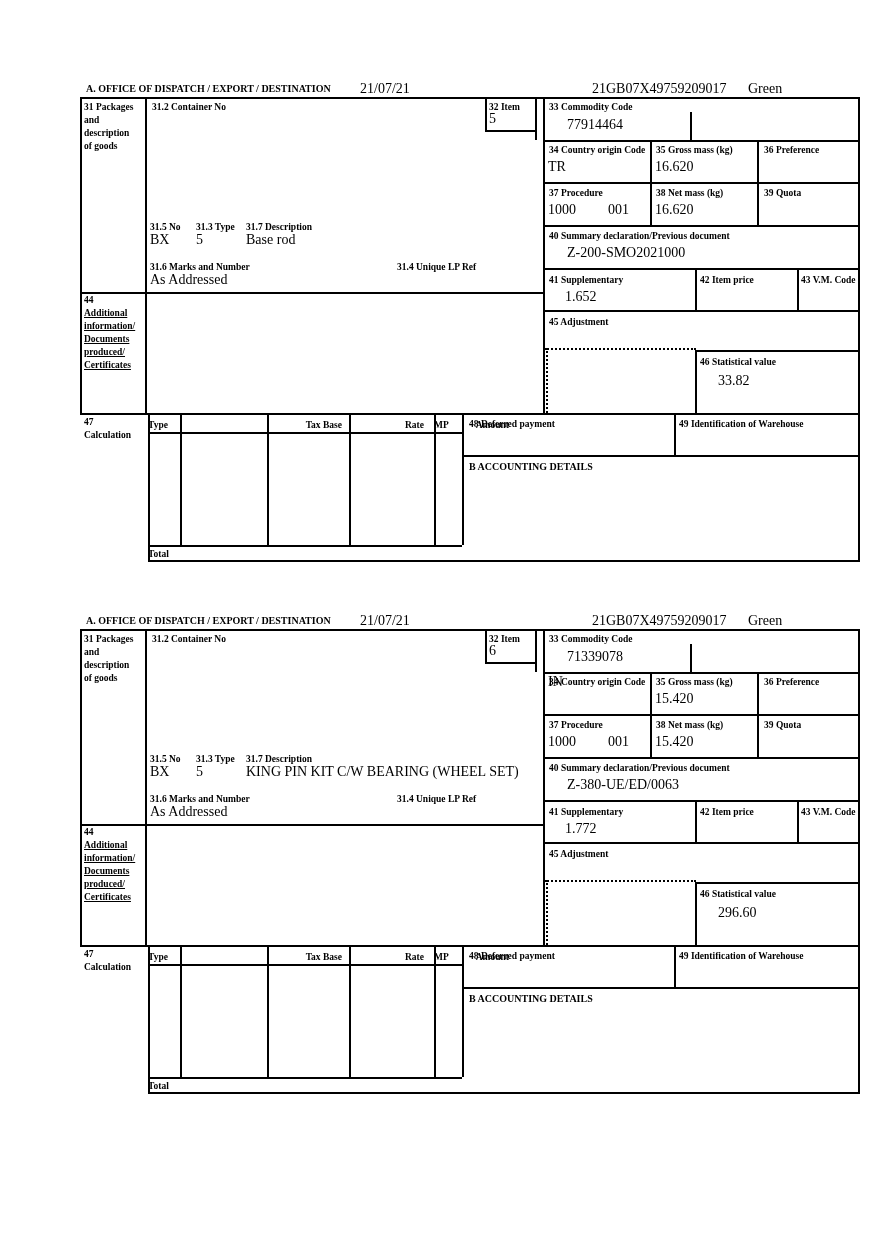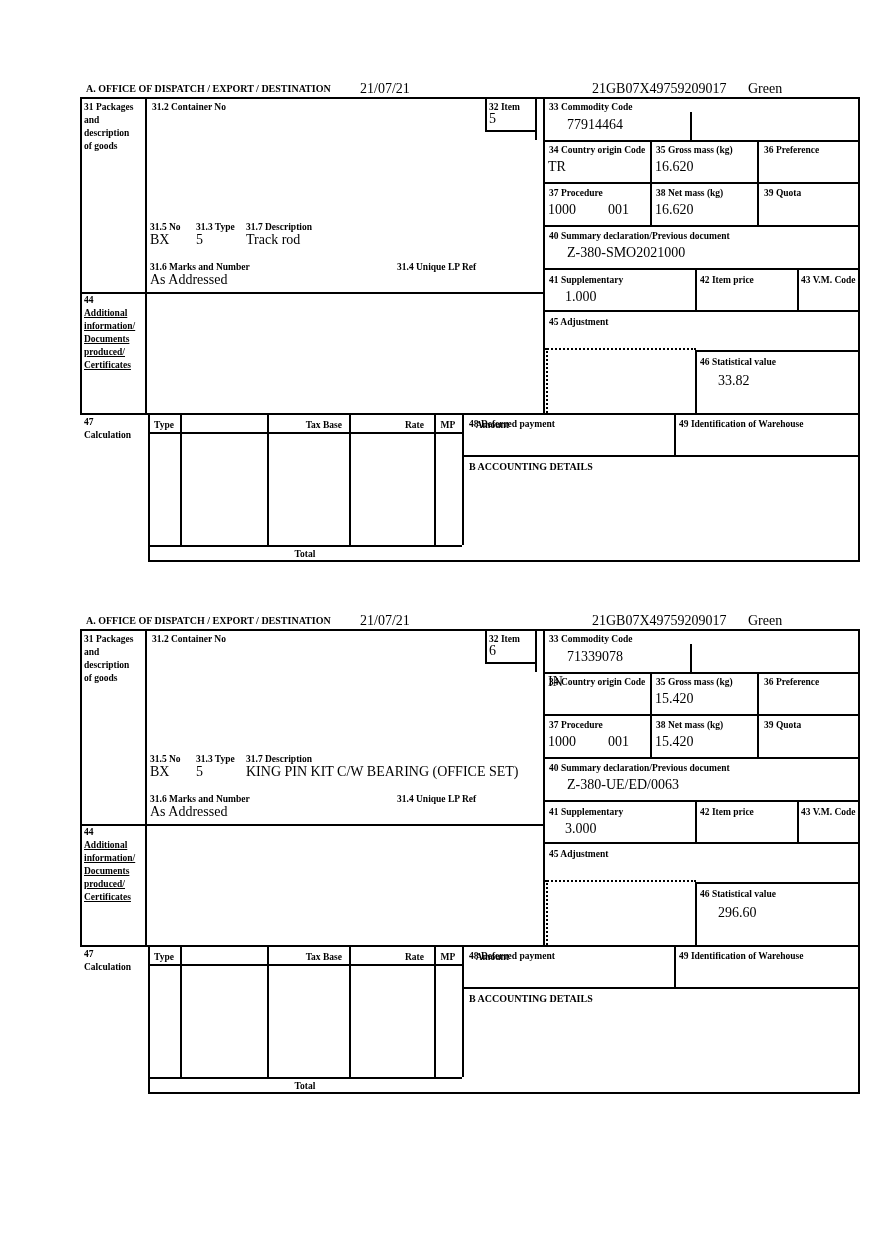--- a/index.html
+++ b/index.html
@@ -7,21 +7,21 @@
         font-family:"Liberation Serif", serif;overflow:hidden;}
   .section{position:absolute;left:80px;width:780px;height:482px;}
   .hl{position:absolute;background:#000;height:2px;}
   .vl{position:absolute;background:#000;width:2px;}
   .dot-h{position:absolute;border-top:2px dotted #000;height:0;}
   .dot-v{position:absolute;border-left:2px dotted #000;width:0;}
   .lab{position:absolute;font-size:9.5px;font-weight:bold;line-height:13px;white-space:pre-line;}
   .val{position:absolute;font-size:14px;line-height:15px;white-space:nowrap;}
   .hdr{position:absolute;font-size:10px;font-weight:bold;white-space:nowrap;}
   .ul{text-decoration:underline;}
-  .ctr{text-align:center;}
+  .ctr{text-align:left;}
   .rgt{text-align:right;}
 </style>
 </head>
 <body>
 
 <div class="page">
 
   <div class="section" id="section-0" style="top:82px">
 
     <div class="hdr" style="left:6px;top:1px">A.  OFFICE OF DISPATCH / EXPORT / DESTINATION</div>
@@ -88,31 +88,31 @@
     <div class="val" style="left:528px;top:120px">001</div>
     <div class="lab" style="left:576px;top:105px">38 Net mass (kg)</div>
     <div class="val" style="left:575px;top:120px">16.620</div>
     <div class="lab" style="left:684px;top:105px">39 Quota</div>
 
     <div class="lab" style="left:70px;top:139px">31.5 No</div>
     <div class="lab" style="left:116px;top:139px">31.3 Type</div>
     <div class="lab" style="left:166px;top:139px">31.7 Description</div>
     <div class="val" style="left:70px;top:150px">BX</div>
     <div class="val" style="left:116px;top:150px">5</div>
-    <div class="val" style="left:166px;top:150px">Track rod</div>
+    <div class="val" style="left:166px;top:150px">Base rod</div>
 
     <div class="lab" style="left:469px;top:148px">40 Summary declaration/Previous document</div>
-    <div class="val" style="left:487px;top:163px">Z-380-SMO2021000</div>
+    <div class="val" style="left:487px;top:163px">Z-200-SMO2021000</div>
 
     <div class="lab" style="left:70px;top:179px">31.6 Marks and Number</div>
     <div class="lab" style="left:317px;top:179px">31.4 Unique LP Ref</div>
     <div class="val" style="left:70px;top:190px">As Addressed</div>
 
     <div class="lab" style="left:469px;top:192px">41 Supplementary</div>
-    <div class="val" style="left:485px;top:207px">1.000</div>
+    <div class="val" style="left:485px;top:207px">1.652</div>
     <div class="lab" style="left:620px;top:192px">42 Item price</div>
     <div class="lab" style="left:721px;top:192px">43 V.M. Code</div>
 
     <div class="lab" style="left:4px;top:212px">44</div>
     <div class="lab ul" style="left:4px;top:225px;width:62px">Additional
 information/
 Documents
 produced/
 Certificates</div>
 
@@ -201,31 +201,31 @@
     <div class="val" style="left:528px;top:120px">001</div>
     <div class="lab" style="left:576px;top:105px">38 Net mass (kg)</div>
     <div class="val" style="left:575px;top:120px">15.420</div>
     <div class="lab" style="left:684px;top:105px">39 Quota</div>
 
     <div class="lab" style="left:70px;top:139px">31.5 No</div>
     <div class="lab" style="left:116px;top:139px">31.3 Type</div>
     <div class="lab" style="left:166px;top:139px">31.7 Description</div>
     <div class="val" style="left:70px;top:150px">BX</div>
     <div class="val" style="left:116px;top:150px">5</div>
-    <div class="val" style="left:166px;top:150px">KING PIN KIT C/W BEARING (OFFICE SET)</div>
+    <div class="val" style="left:166px;top:150px">KING PIN KIT C/W BEARING (WHEEL SET)</div>
 
     <div class="lab" style="left:469px;top:148px">40 Summary declaration/Previous document</div>
     <div class="val" style="left:487px;top:163px">Z-380-UE/ED/0063</div>
 
     <div class="lab" style="left:70px;top:179px">31.6 Marks and Number</div>
     <div class="lab" style="left:317px;top:179px">31.4 Unique LP Ref</div>
     <div class="val" style="left:70px;top:190px">As Addressed</div>
 
     <div class="lab" style="left:469px;top:192px">41 Supplementary</div>
-    <div class="val" style="left:485px;top:207px">3.000</div>
+    <div class="val" style="left:485px;top:207px">1.772</div>
     <div class="lab" style="left:620px;top:192px">42 Item price</div>
     <div class="lab" style="left:721px;top:192px">43 V.M. Code</div>
 
     <div class="lab" style="left:4px;top:212px">44</div>
     <div class="lab ul" style="left:4px;top:225px;width:62px">Additional
 information/
 Documents
 produced/
 Certificates</div>
 

